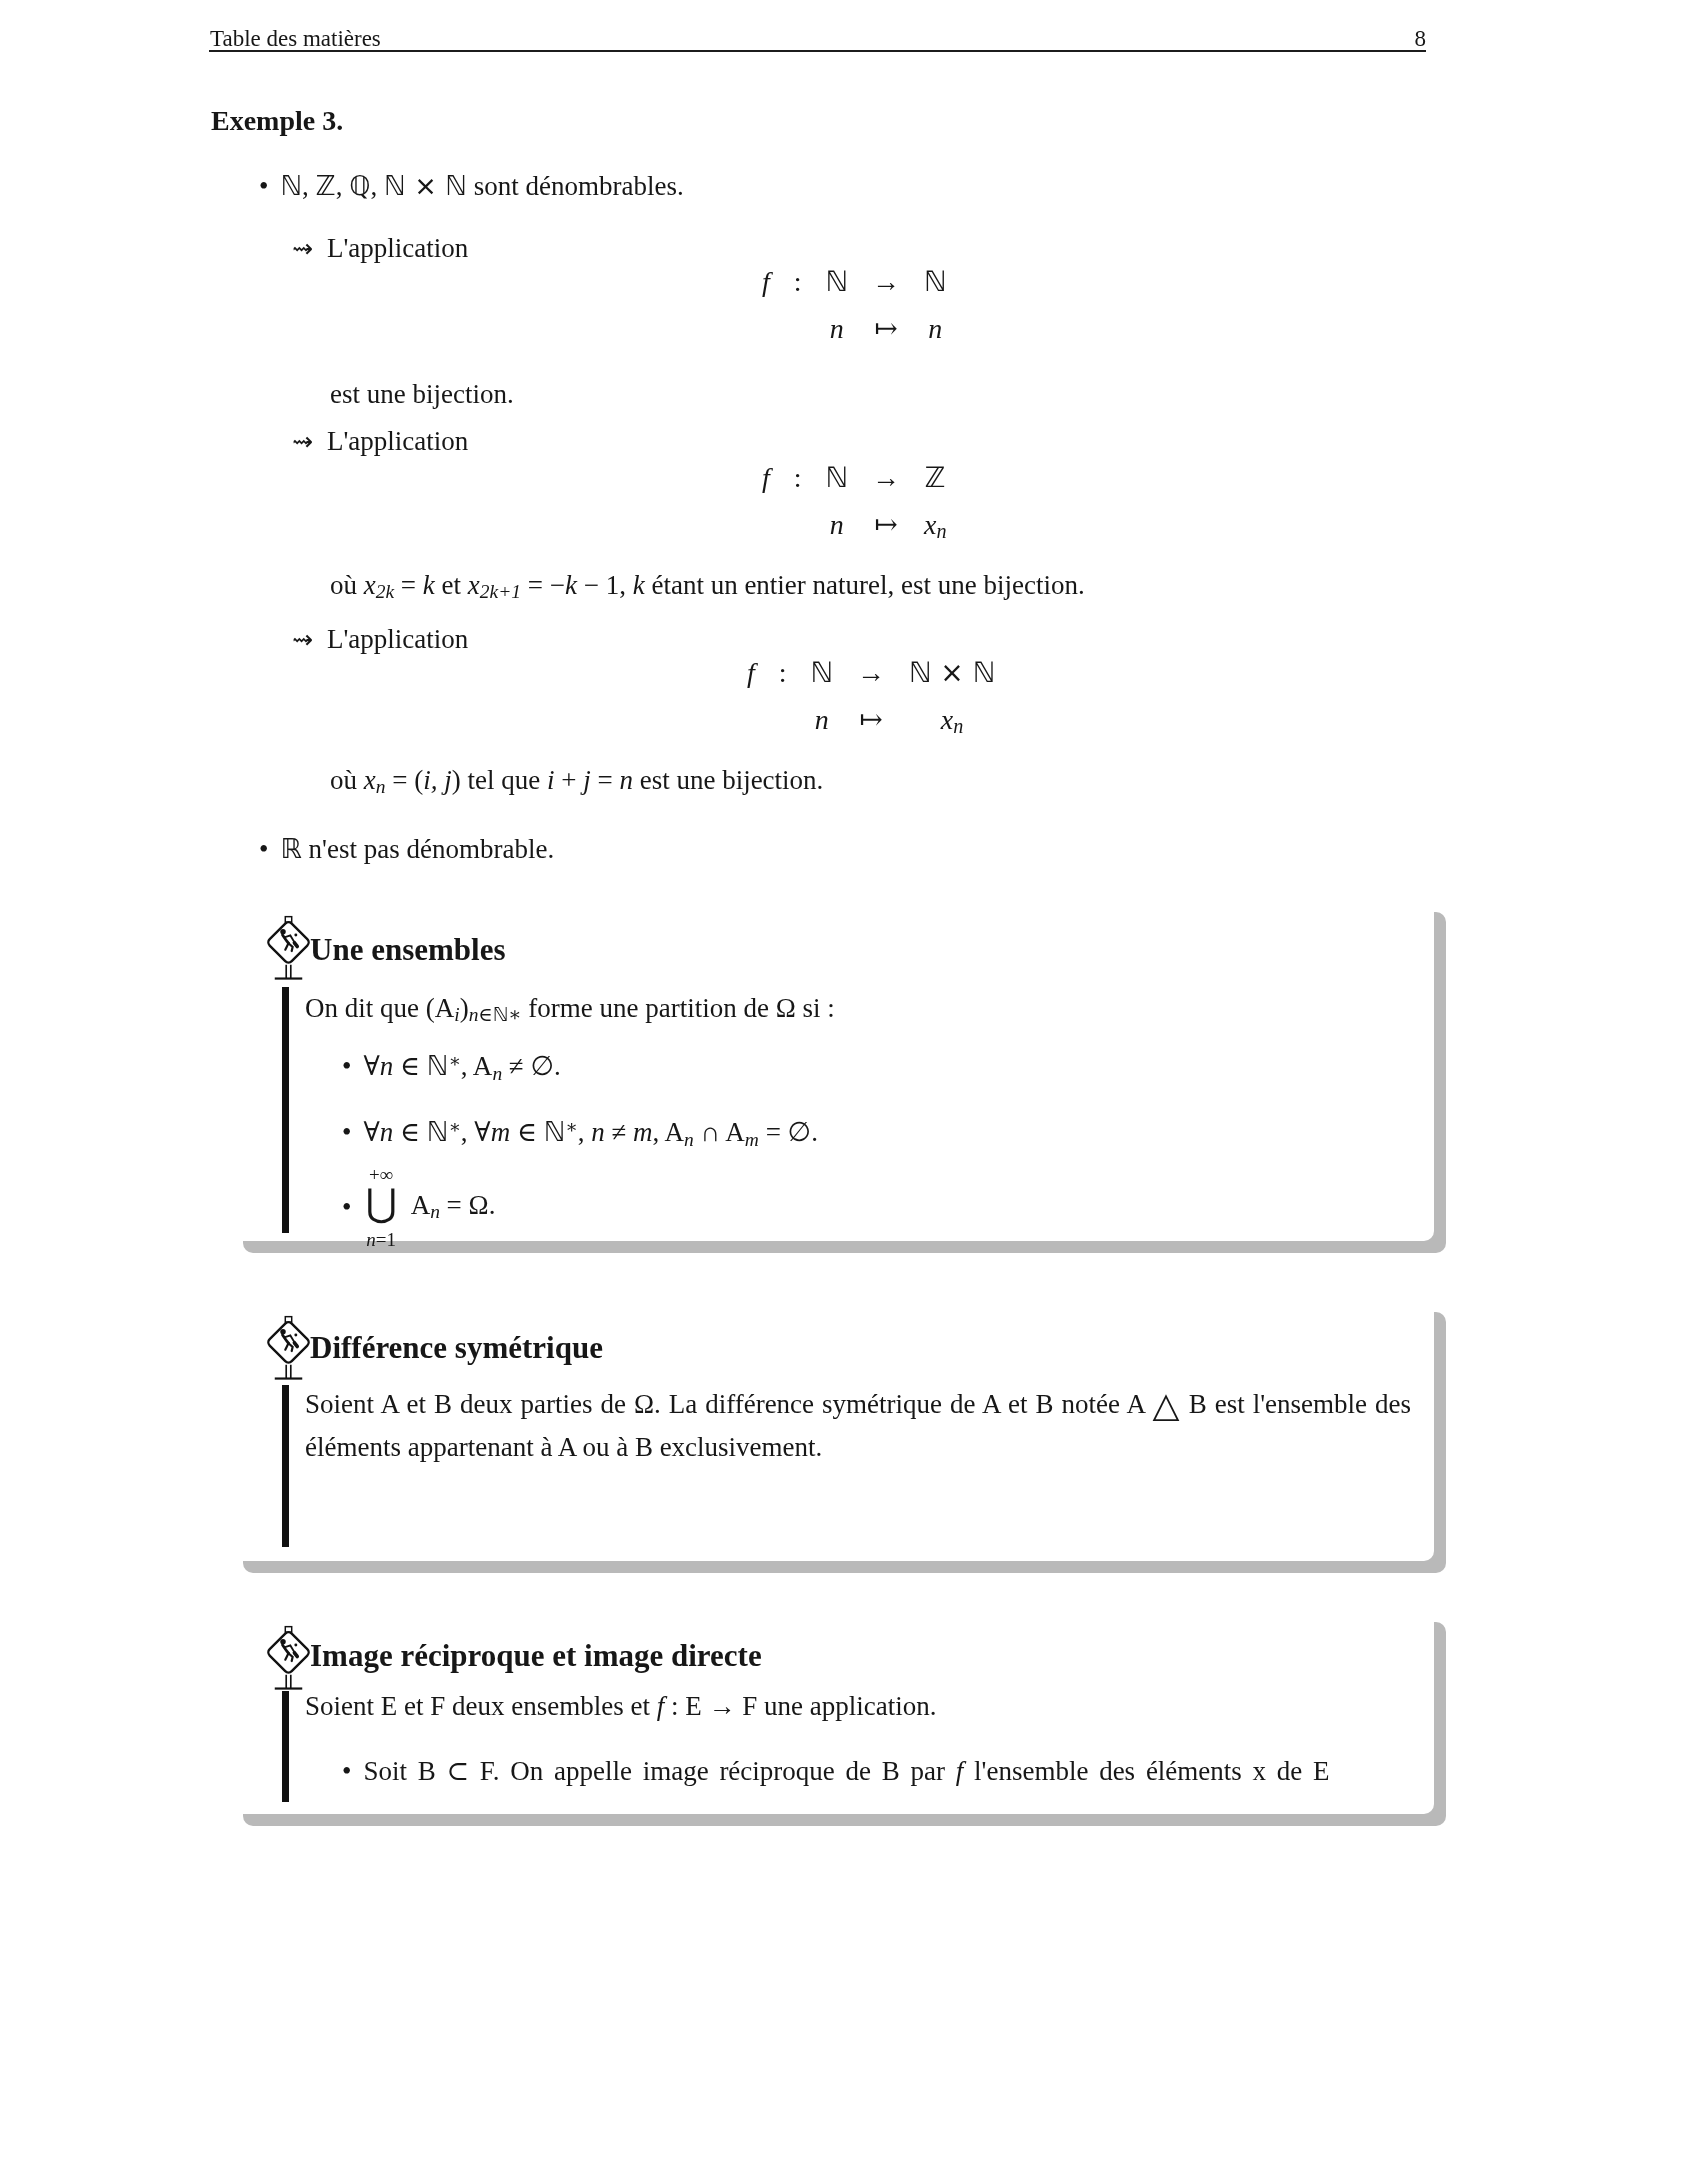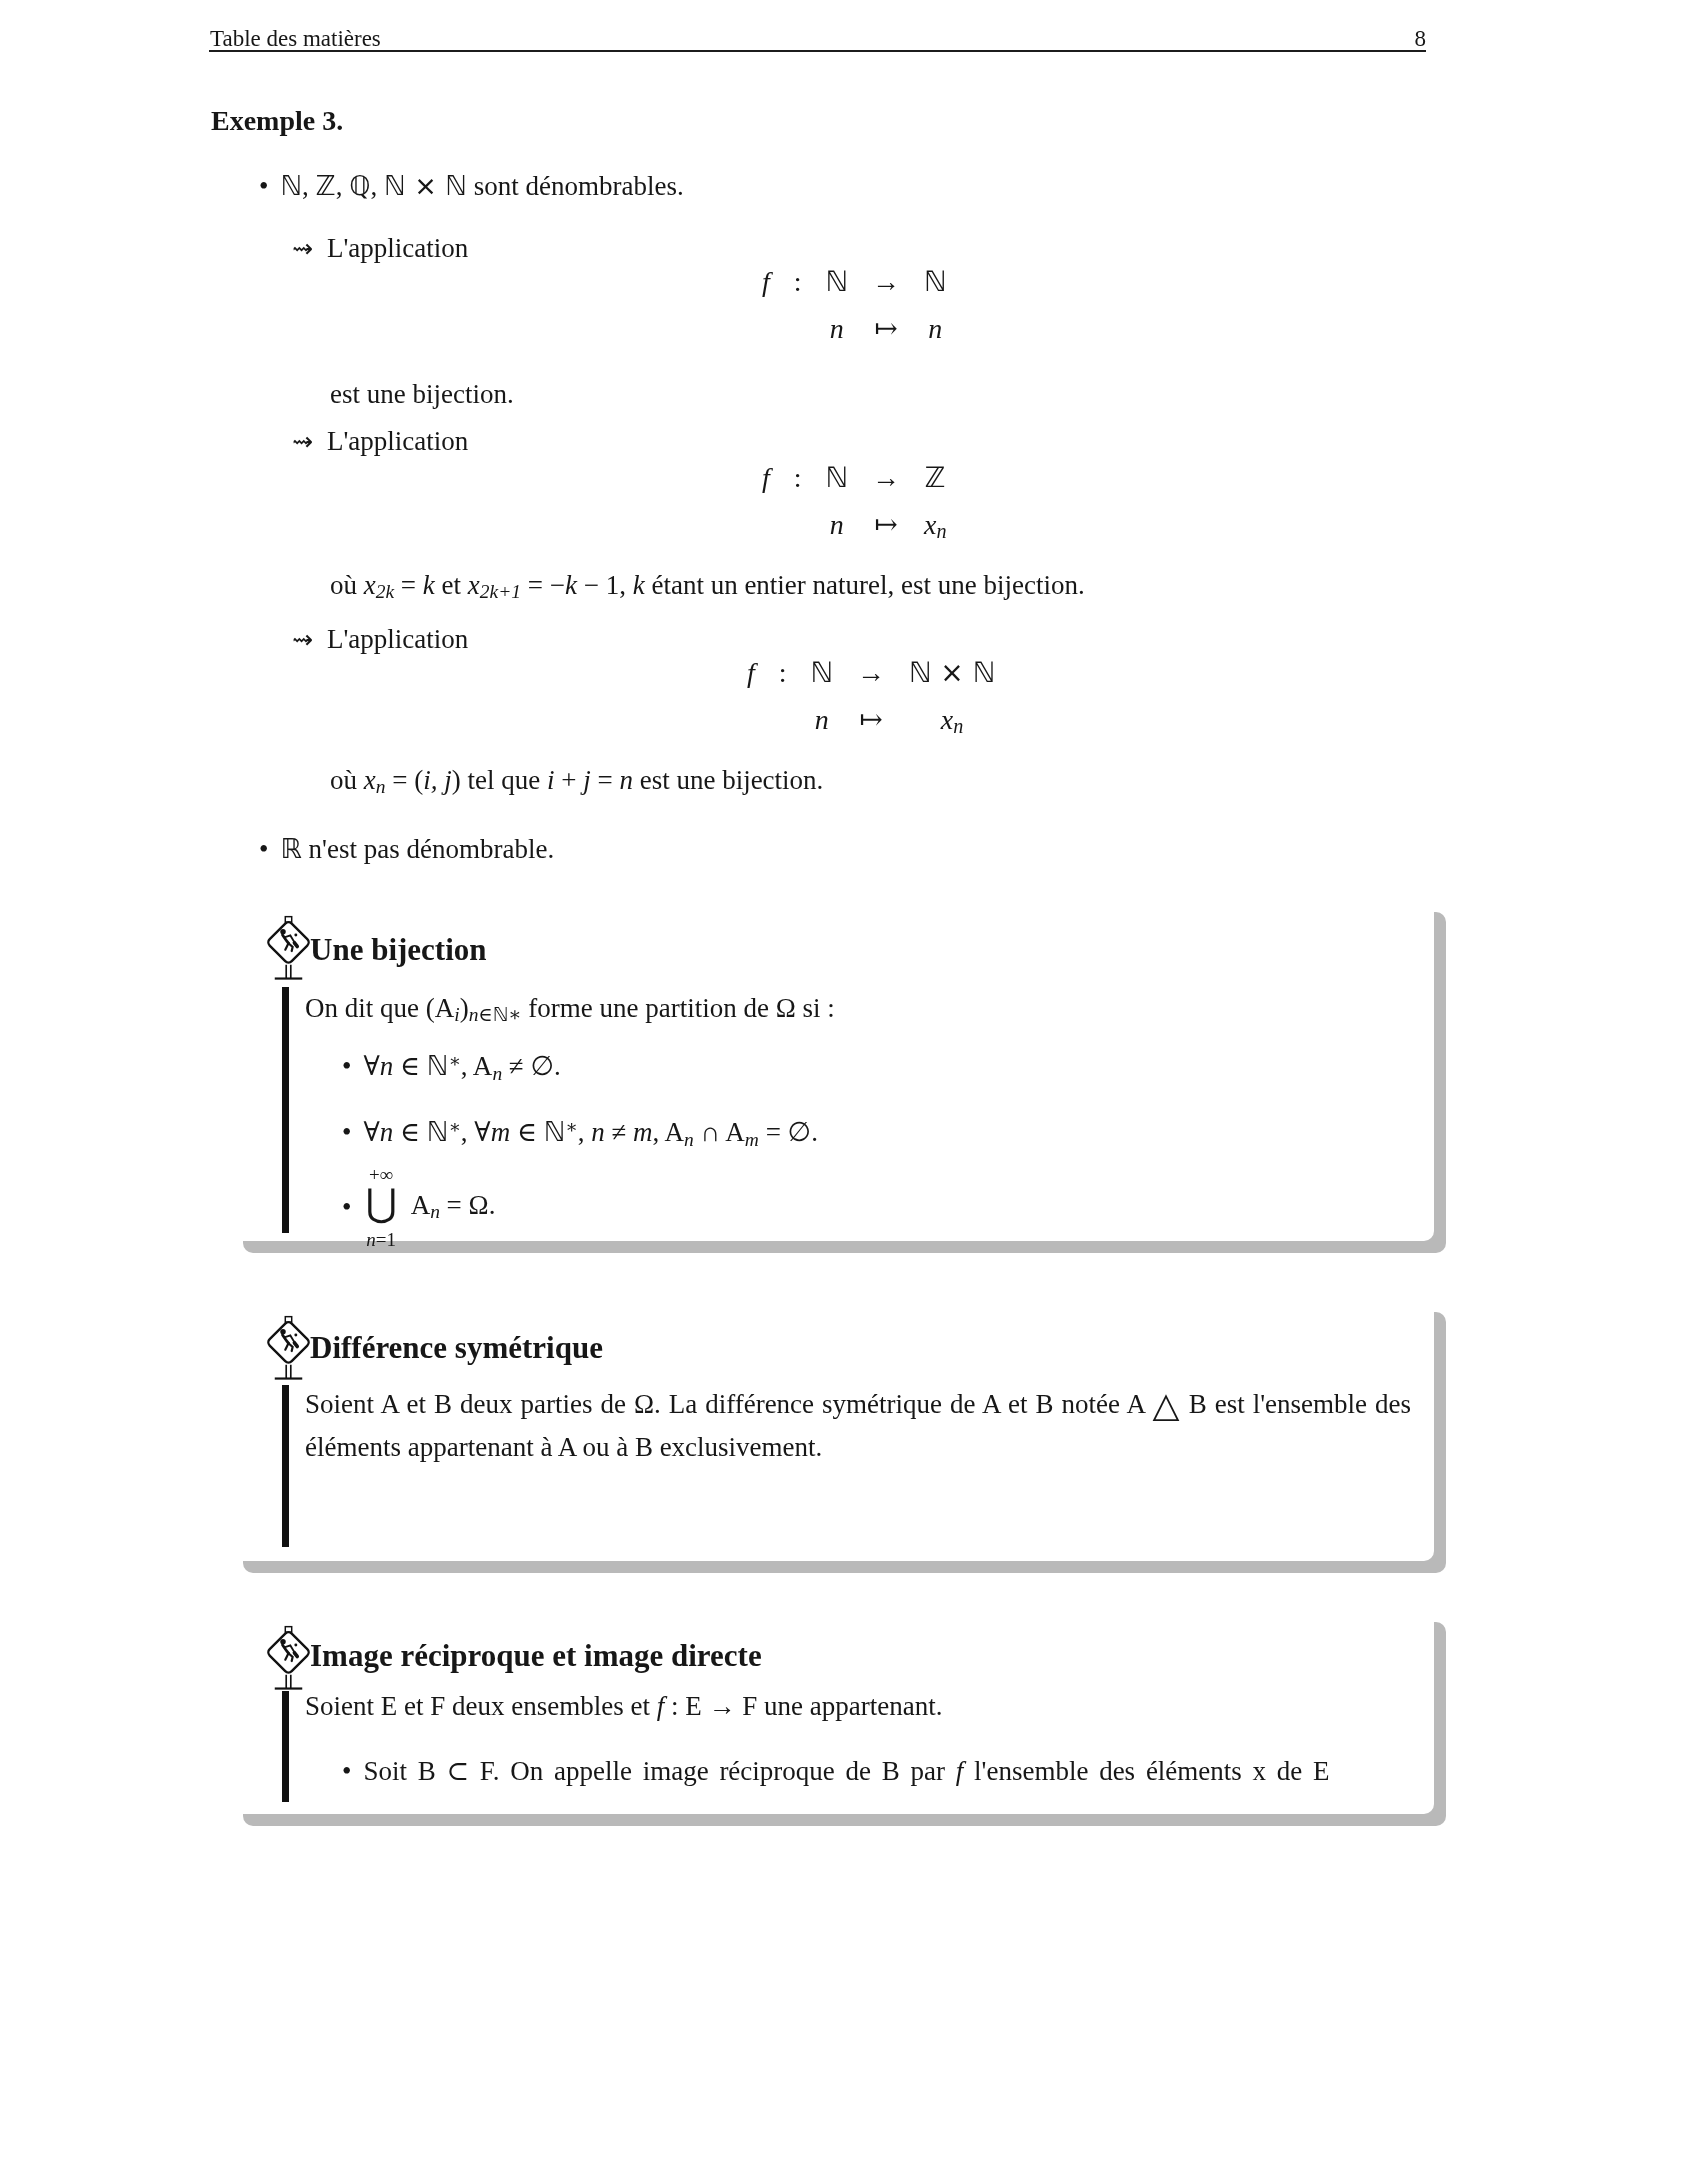--- a/index.html
+++ b/index.html
@@ -151,21 +151,21 @@
           <path d="M30 30 L26.5 37" stroke-width="2.4"></path>
           <path d="M30 30 L34.5 34 L33.5 38.5" stroke-width="2.4"></path>
           <path d="M25.5 23.5 L32 21.5 L38 31.5" stroke-width="2"></path>
           <path d="M36.5 29.5 L39.5 33.5" stroke-width="4"></path>
           <circle cx="38" cy="21" r="1.6" fill="#111" stroke="none"></circle>
         </g>
         <path d="M27.5 53.5 V68 M32.5 53.5 V68" stroke="#111" stroke-width="1.8"></path>
         <path d="M15 68.5 H45" stroke="#111" stroke-width="2.4"></path>
       </svg>
     </span>
-    <div class="box-title" style="top:32px">Une bijection</div>
+    <div class="box-title" style="top:32px">Une ensembles</div>
     <div class="box-rule" style="top:87px;bottom:8px"></div>
     <div class="box-body abs" style="top:93px"><span class="seg-n">On dit que (A</span><span class="seg-s">i</span><span class="seg-n">)</span><span class="seg-s">n∈ℕ∗</span><span class="seg-n"> forme une partition de Ω si :</span></div>
     <div class="box-bullet" style="top:150px">
       <span class="dot">•</span>
       <span><span class="seg-n">∀</span><span class="seg-i">n</span><span class="seg-n"> ∈ </span><span class="seg-b">ℕ</span><span class="seg-p">∗</span><span class="seg-n">, A</span><span class="seg-s">n</span><span class="seg-n"> ≠ ∅.</span></span>
     </div>
     <div class="box-bullet" style="top:216px">
       <span class="dot">•</span>
       <span><span class="seg-n">∀</span><span class="seg-i">n</span><span class="seg-n"> ∈ </span><span class="seg-b">ℕ</span><span class="seg-p">∗</span><span class="seg-n">, ∀</span><span class="seg-i">m</span><span class="seg-n"> ∈ </span><span class="seg-b">ℕ</span><span class="seg-p">∗</span><span class="seg-n">, </span><span class="seg-i">n</span><span class="seg-n"> ≠ </span><span class="seg-i">m</span><span class="seg-n">, A</span><span class="seg-s">n</span><span class="seg-n"> ∩ A</span><span class="seg-s">m</span><span class="seg-n"> = ∅.</span></span>
     </div>
@@ -216,21 +216,21 @@
           <path d="M25.5 23.5 L32 21.5 L38 31.5" stroke-width="2"></path>
           <path d="M36.5 29.5 L39.5 33.5" stroke-width="4"></path>
           <circle cx="38" cy="21" r="1.6" fill="#111" stroke="none"></circle>
         </g>
         <path d="M27.5 53.5 V68 M32.5 53.5 V68" stroke="#111" stroke-width="1.8"></path>
         <path d="M15 68.5 H45" stroke="#111" stroke-width="2.4"></path>
       </svg>
     </span>
     <div class="box-title" style="top:28px">Image réciproque et image directe</div>
     <div class="box-rule" style="top:81px;bottom:12px"></div>
-    <div class="box-body abs" style="top:81px"><span class="seg-n">Soient E et F deux ensembles et </span><span class="seg-i">f</span><span class="seg-n"> : E → F une appartenant.</span></div>
+    <div class="box-body abs" style="top:81px"><span class="seg-n">Soient E et F deux ensembles et </span><span class="seg-i">f</span><span class="seg-n"> : E → F une application.</span></div>
     <div class="box-bullet wsp" style="top:145px">
       <span class="dot">•</span>
       <span><span class="seg-n">Soit B ⊂ F. On appelle image réciproque de B par </span><span class="seg-i">f</span><span class="seg-n"> l'ensemble des éléments x de E</span></span>
     </div>
   </div>
 
 </div>
 
 
 </body></html>

